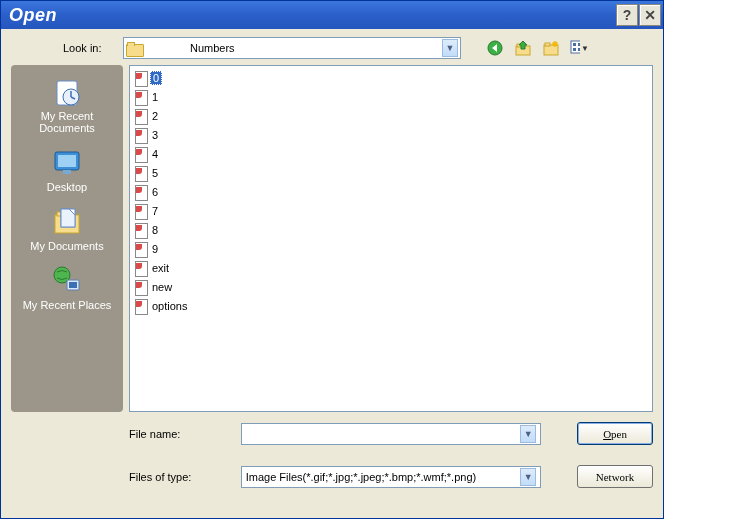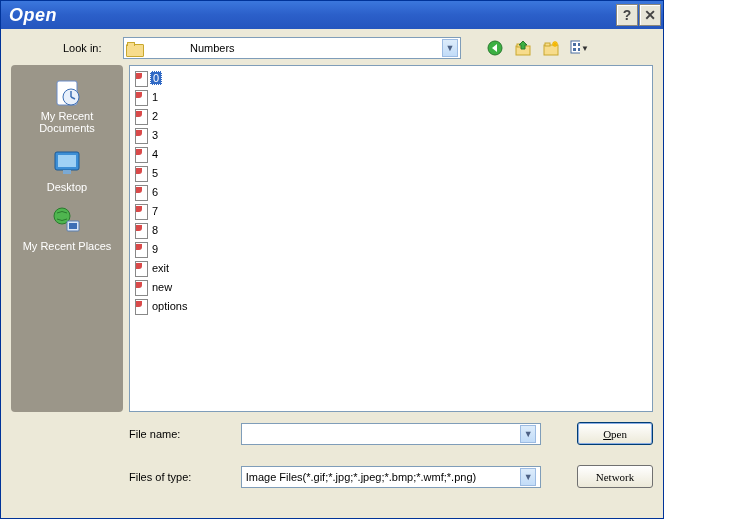--- a/index.html
+++ b/index.html
@@ -114,20 +114,31 @@
                 <rect x="4" y="6" width="24" height="18" rx="2" fill="#3D8FD6" stroke="#1C5A96"></rect>
                 <rect x="7" y="9" width="18" height="12" fill="#9FD1F5"></rect>
                 <rect x="12" y="24" width="8" height="4" fill="#7AA9D4"></rect>
               </svg>
             </div>
             <div>Desktop</div>
           </div>
           <div class="place">
             <div class="picon">
               <svg width="32" height="32">
+                <rect x="4" y="10" width="24" height="18" fill="#F7DC8C" stroke="#C9A82E"></rect>
+                <rect x="6" y="7" width="8" height="4" fill="#F7DC8C" stroke="#C9A82E"></rect>
+                <rect x="10" y="4" width="14" height="18" fill="#fff" stroke="#6A8CC7"></rect>
+                <path d="M10 4 L18 4 L24 10 L24 22 L10 22 Z" fill="#eaf2fb" stroke="#6A8CC7"></path>
+              </svg>
+            </div>
+            <div>My Documents</div>
+          </div>
+          <div class="place">
+            <div class="picon">
+              <svg width="32" height="32">
                 <circle cx="11" cy="11" r="8" fill="#4FB54F" stroke="#2A7A2E"></circle>
                 <path d="M6 8 Q11 5 16 8 M6 14 Q11 17 16 14" stroke="#2A7A2E" fill="none"></path>
                 <rect x="16" y="16" width="12" height="10" rx="1" fill="#D9E6F5" stroke="#5A7FB0"></rect>
                 <rect x="18" y="18" width="8" height="6" fill="#3D6FB5"></rect>
               </svg>
             </div>
             <div>My Recent Places</div>
           </div>
         </div>
       <div class="filelist" id="filelist">

